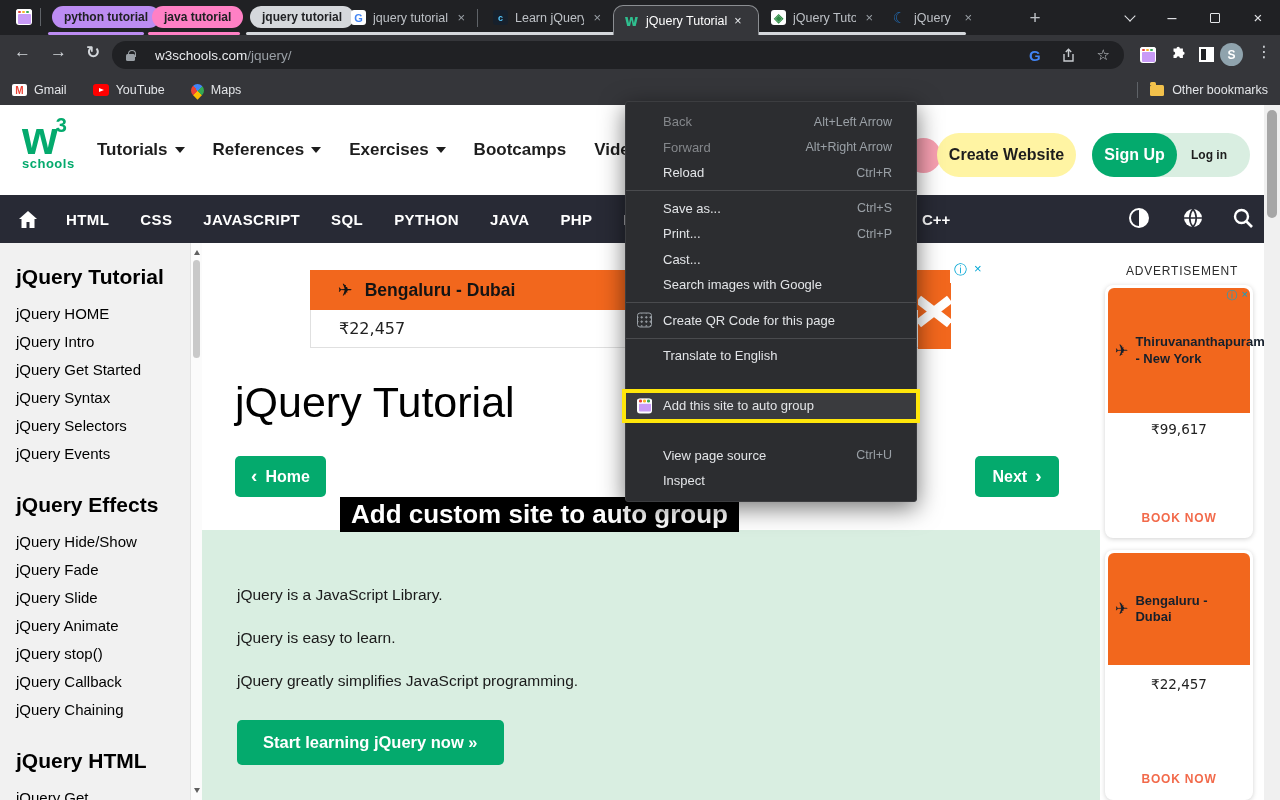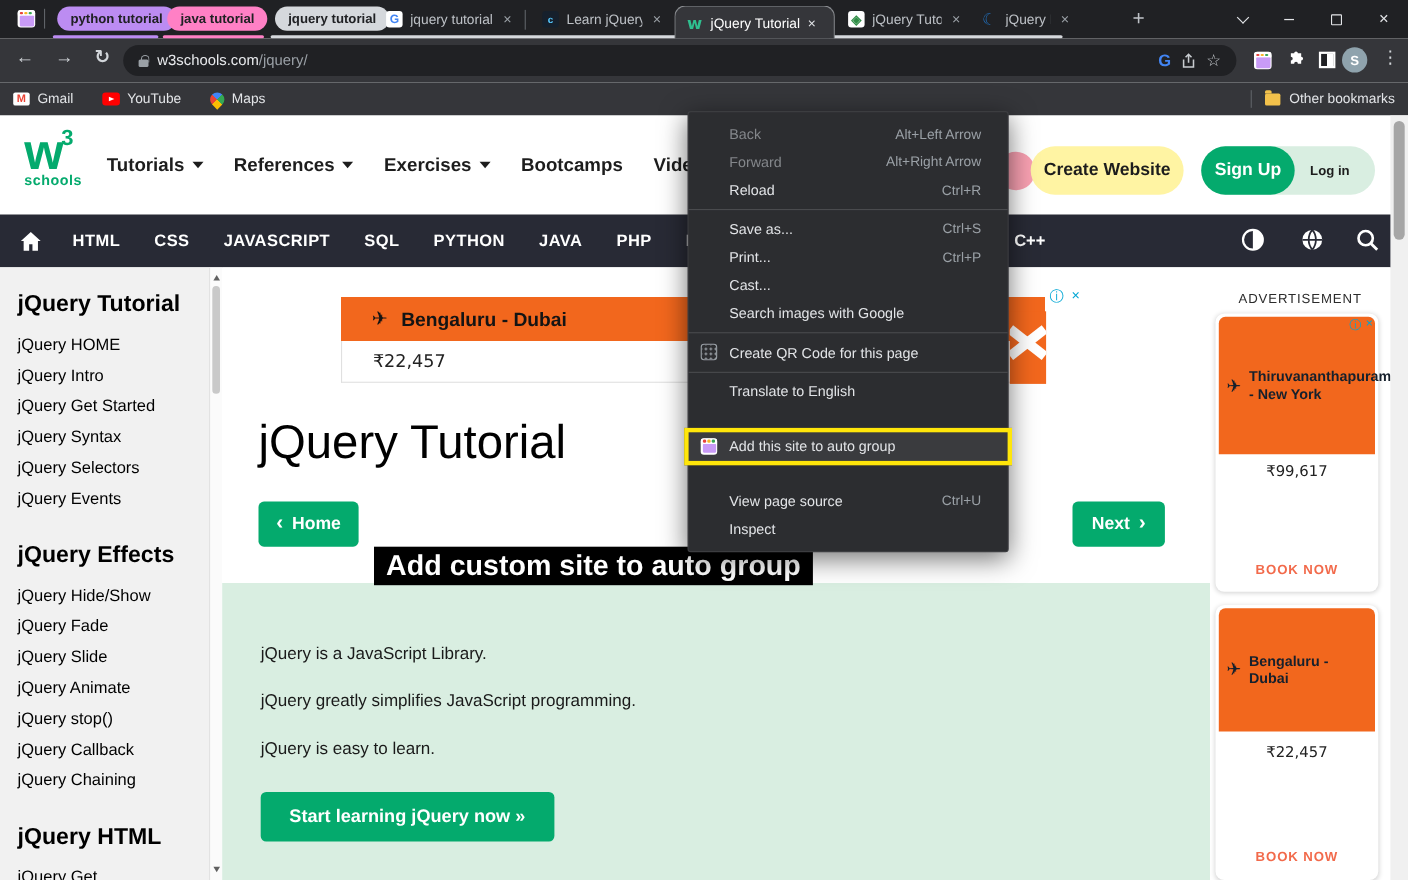--- a/index.html
+++ b/index.html
@@ -26,21 +26,21 @@
 .fav-cc{background:#16202c;color:#57c9ff;font-size:9px}
 .fav-gfg{background:#fff;color:#2f8d46;font-size:12px}
 .fav-jq{color:#2168ad;font-size:15px}
 .winctl{position:absolute;top:0;height:35px;width:34px;display:flex;align-items:center;justify-content:center;color:#e3e5e8;font-size:14px}
 .chev{width:8px;height:8px;border-right:1.6px solid #e3e5e8;border-bottom:1.6px solid #e3e5e8;transform:rotate(45deg);margin-top:-4px}
 .restore{width:10px;height:10px;border:1.3px solid #e3e5e8;border-radius:1px}
 
 
 #toolbar{position:absolute;left:0;top:35px;width:1280px;height:40px;background:#35363a}
 .navbtn{position:absolute;top:7px;font-size:17px;color:#d2d6da}
-#addressbar{position:absolute;left:112px;top:6px;width:1012px;height:28px;background:#202124;border-radius:14px;display:flex;align-items:center;padding:0 14px;gap:8px}
+#addressbar{position:absolute;left:112px;top:6px;width:1012px;height:28px;background:#202124;border-radius:14px;display:flex;align-items:center;padding:0 14px;gap:20px}
 .lock{width:9px;height:7px;background:#9aa0a6;border-radius:1.5px;position:relative;margin-top:4px}
 .lock:before{content:"";position:absolute;left:1.5px;top:-4px;width:6px;height:6px;border:1.5px solid #9aa0a6;border-bottom:none;border-radius:4px 4px 0 0}
 .urlhost{color:#e8eaed;font-size:13.5px}
 .urlpath{color:#9aa0a6;font-size:13.5px}
 .abar-ico{font-size:15px;color:#c8ccd0}
 #avatar{position:absolute;left:1220px;top:8px;width:23px;height:23px;border-radius:50%;background:#8fa3ad;color:#fff;font-size:12px;font-weight:700;display:flex;align-items:center;justify-content:center}
 .bwsq{width:15px;height:15px;border:2px solid #fff;background:linear-gradient(90deg,#202124 0 50%,#fff 50% 100%)}
 
 
 #bmbar{position:absolute;left:0;top:75px;width:1280px;height:30px;background:#35363a;display:flex;align-items:center;padding:0 12px;color:#e3e5e8;font-size:12.5px}
@@ -349,22 +349,22 @@
   <div id="homebtn" class="gbtn">
     <span class="chevtxt">‹</span>
     <span>Home</span>
   </div>
   <div id="nextbtn" class="gbtn">
     <span>Next</span>
     <span class="chevtxt">›</span>
   </div>
   <div id="greenbox">
     <p>jQuery is a JavaScript Library.</p>
+    <p>jQuery is easy to learn.</p>
     <p>jQuery greatly simplifies JavaScript programming.</p>
-    <p>jQuery is easy to learn.</p>
     <div id="startbtn" class="gbtn">Start learning jQuery now »</div>
   </div>
   <div id="caption">Add custom site to auto group</div>
 </div>
 
 <div id="adcol">
   <div id="adlabel">ADVERTISEMENT</div>
   <div class="adcard" style="top:42px;height:253px">
     <div class="adorange" style="height:125px">
       <span class="dj" style="font-size:16px">✈</span>

